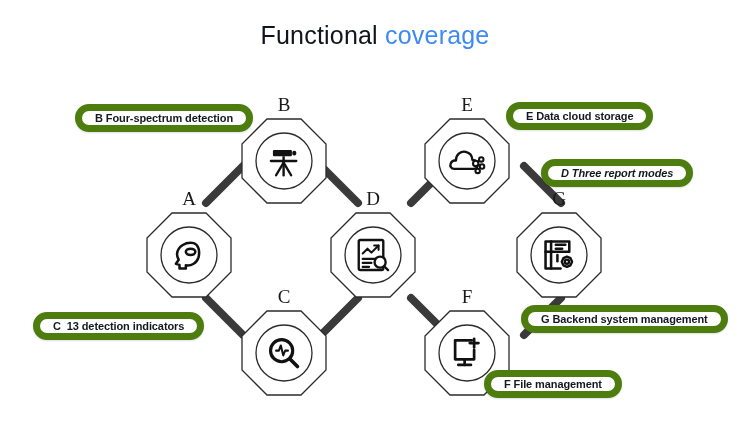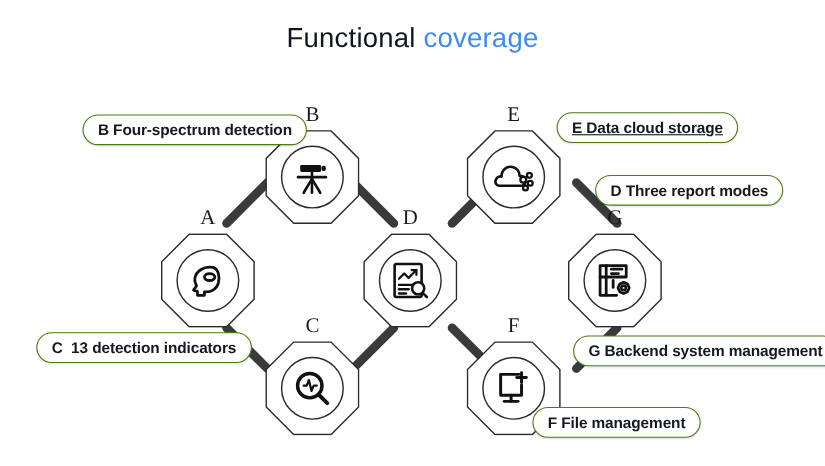--- a/index.html
+++ b/index.html
@@ -70,28 +70,28 @@
     width: 38px;
     height: 38px;
   }
 
   
   .pill {
     position: absolute;
     box-sizing: border-box;
     height: 28px;
     background: #ffffff;
-    border: 1px solid #4d7c0f;
+    border: 7px solid #4d7c0f;
     border-radius: 14px;
     box-shadow: 0 1px 2px rgba(0,0,0,0.13);
     display: flex;
     align-items: center;
     justify-content: center;
     padding: 0 13px;
-    font-size: 14px;
+    font-size: 11px;
     font-weight: bold;
     color: #141821;
     white-space: pre;
     letter-spacing: -0.1px;
   }
 </style>
 </head>
 <body>
 
 <div id="canvas">
@@ -247,29 +247,29 @@
         <circle cx="34" cy="32.5" r="2.6"></circle>
       </g>
     </svg>
   </div>
 
   <div class="pill" style="left:75px; top:104px;">
     <span>B Four-spectrum detection</span>
   </div>
 
 
-  <div class="pill" style="left:33px; top:302px;">
+  <div class="pill" style="left:33px; top:312px;">
     <span>C  13 detection indicators</span>
   </div>
 
-  <div class="pill" style="left:506px; top:102px;text-decoration:underline;">
+  <div class="pill" style="left:506px; top:102px;">
     <span>E Data cloud storage</span>
   </div>
 
-  <div class="pill" style="left:541px; top:159px;">
+  <div class="pill" style="left:541px; top:159px;font-style:italic;">
     <span>D Three report modes</span>
   </div>
 
   <div class="pill" style="left:521px; top:305px;">
     <span>G Backend system management</span>
   </div>
 
   <div class="pill" style="left:484px; top:370px;">
     <span>F File management</span>
   </div>

